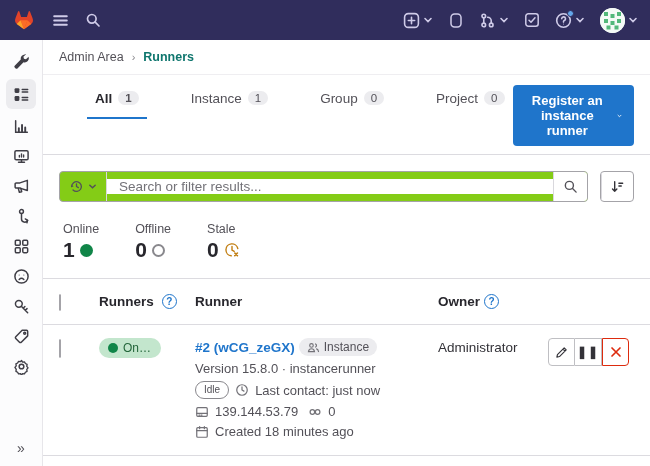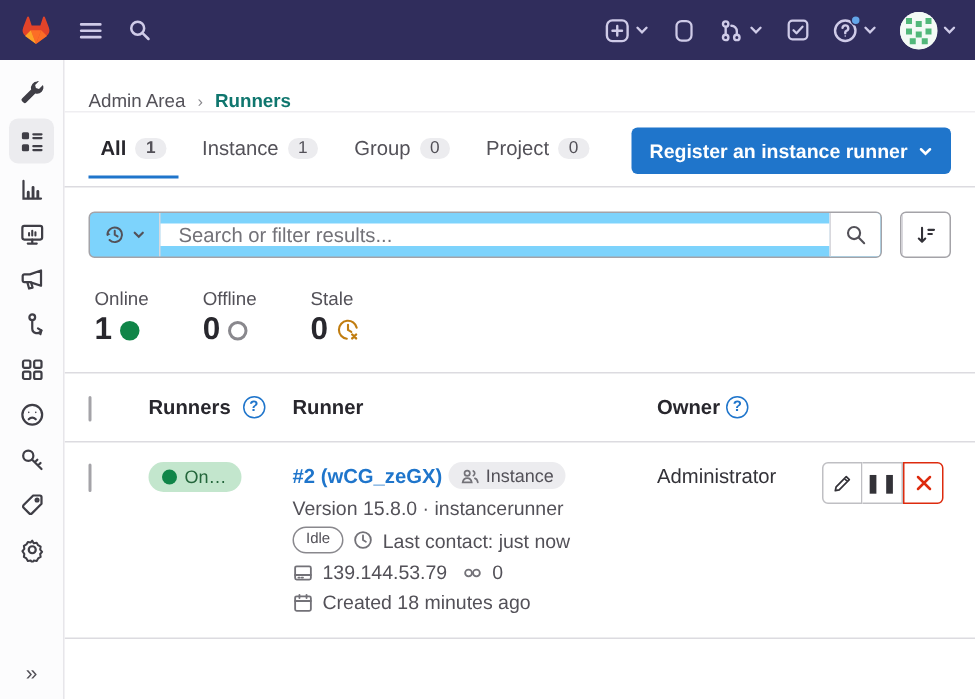--- a/index.html
+++ b/index.html
@@ -35,43 +35,43 @@
   }
   .side-item { width:30px; height:25px; display:flex; align-items:center; justify-content:center;
     border-radius:6px; color:#3f3e46; cursor:pointer; }
   .side-item.active { background:#ececef; height:30px; }
   .collapse-btn { position:absolute; bottom:10px; left:0; width:100%; text-align:center;
     color:#535158; font-size:14px; cursor:pointer; }
 
   .content { flex:1; min-width:0; display:flex; flex-direction:column; }
 
   
-  .crumb-bar { height:35px; display:flex; align-items:flex-end; padding:0 16px;
+  .crumb-bar { height:35px; display:flex; align-items:center; padding:0 16px;
     border-bottom:1px solid #efeef1; font-size:12.5px; color:#535158; gap:8px; }
   .crumb-sep { color:#89888d; font-size:11px; }
   .crumb-current { color:#0f766e; font-weight:600; }
 
   
   .tabs-row { display:flex; align-items:flex-start; padding:10px 16px 0 16px;
     border-bottom:1px solid #dcdbe0; position:relative; }
   .tabs { display:flex; gap:8px; }
-  .tab { display:flex; align-items:flex-end; gap:6px; padding:6px 8px 12px 8px;
-    font-size:13.5px; color:#535158; cursor:pointer; position:relative; }
+  .tab { display:flex; align-items:flex-start; gap:6px; padding:6px 8px 12px 8px;
+    font-size:13.5px; color:#535158; cursor:pointer; position:relative;margin-left:28px; }
   .tab .count { background:#ececef; border-radius:9px; padding:1px 7px; font-size:11.5px; color:#535158; }
   .tab.active { color:#28272d; font-weight:700; }
   .tab.active::after { content:""; position:absolute; left:0; right:0; bottom:-1px;
     height:2px; background:#1f75cb; }
   .register-btn { margin-left:auto; margin-bottom:8px; background:#1f75cb; color:#fff;
     font-size:13px; font-weight:600; border:none; border-radius:4px; padding:8px 12px;
     display:flex; align-items:center; gap:7px; cursor:pointer; }
 
   
   .filter-row { display:flex; align-items:center; padding:16px 16px 0 16px; gap:12px; }
   .filter-box { flex:1; display:flex; align-items:center; height:31px;
-    border:1px solid #a4a3a8; border-radius:4px; background:#7dd3fc; overflow:hidden; }
+    border:1px solid #a4a3a8; border-radius:4px; background:#84cc16; overflow:hidden; }
   .history-seg { display:flex; align-items:center; gap:4px; padding:0 9px; height:100%;
     border-right:1px solid #d9d8dd; color:#535158; cursor:pointer; }
   .filter-input { flex:1; border:none; outline:none; font-size:13.5px; padding:0 12px;
     color:#333238; font-family:inherit; }
   .filter-input::placeholder { color:#737278; }
   .search-seg { display:flex; align-items:center; padding:0 9px; height:100%;
     border-left:1px solid #d9d8dd; color:#535158; cursor:pointer; background:#fff; }
   .sort-box { display:flex; align-items:center; height:31px; border:1px solid #a4a3a8;
     border-radius:4px; overflow:hidden; background:#fff; }
   .sort-label { display:flex; align-items:center; gap:8px; padding:0 11px; font-size:13px;

